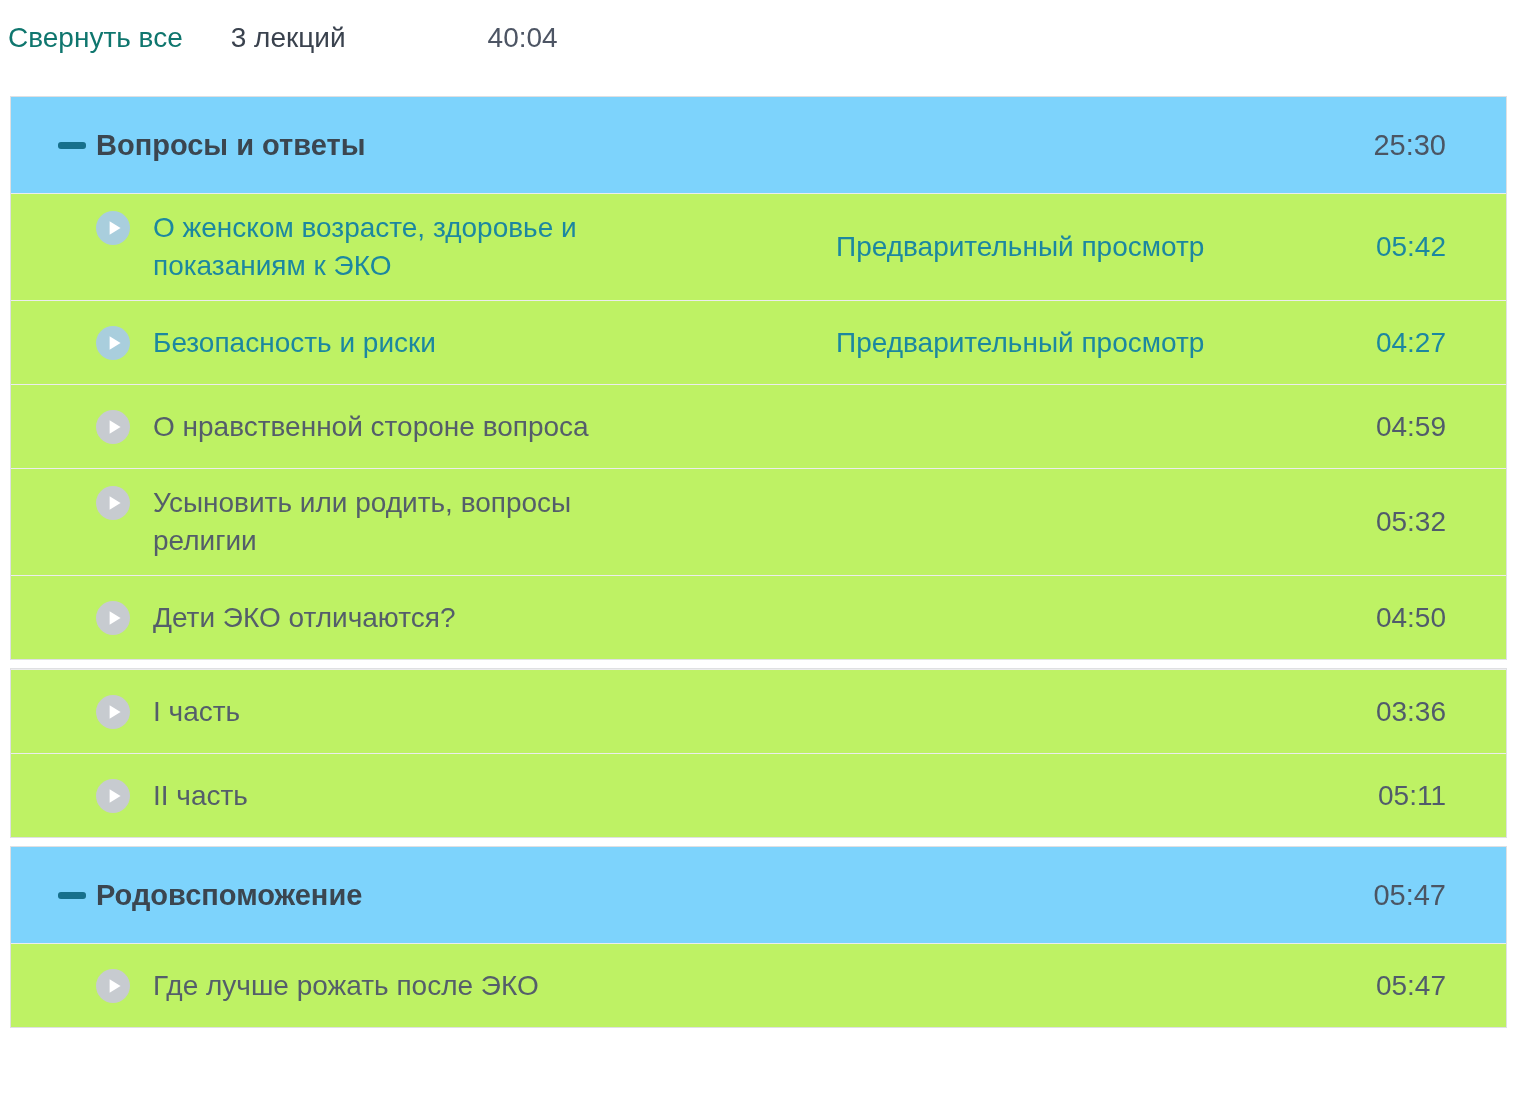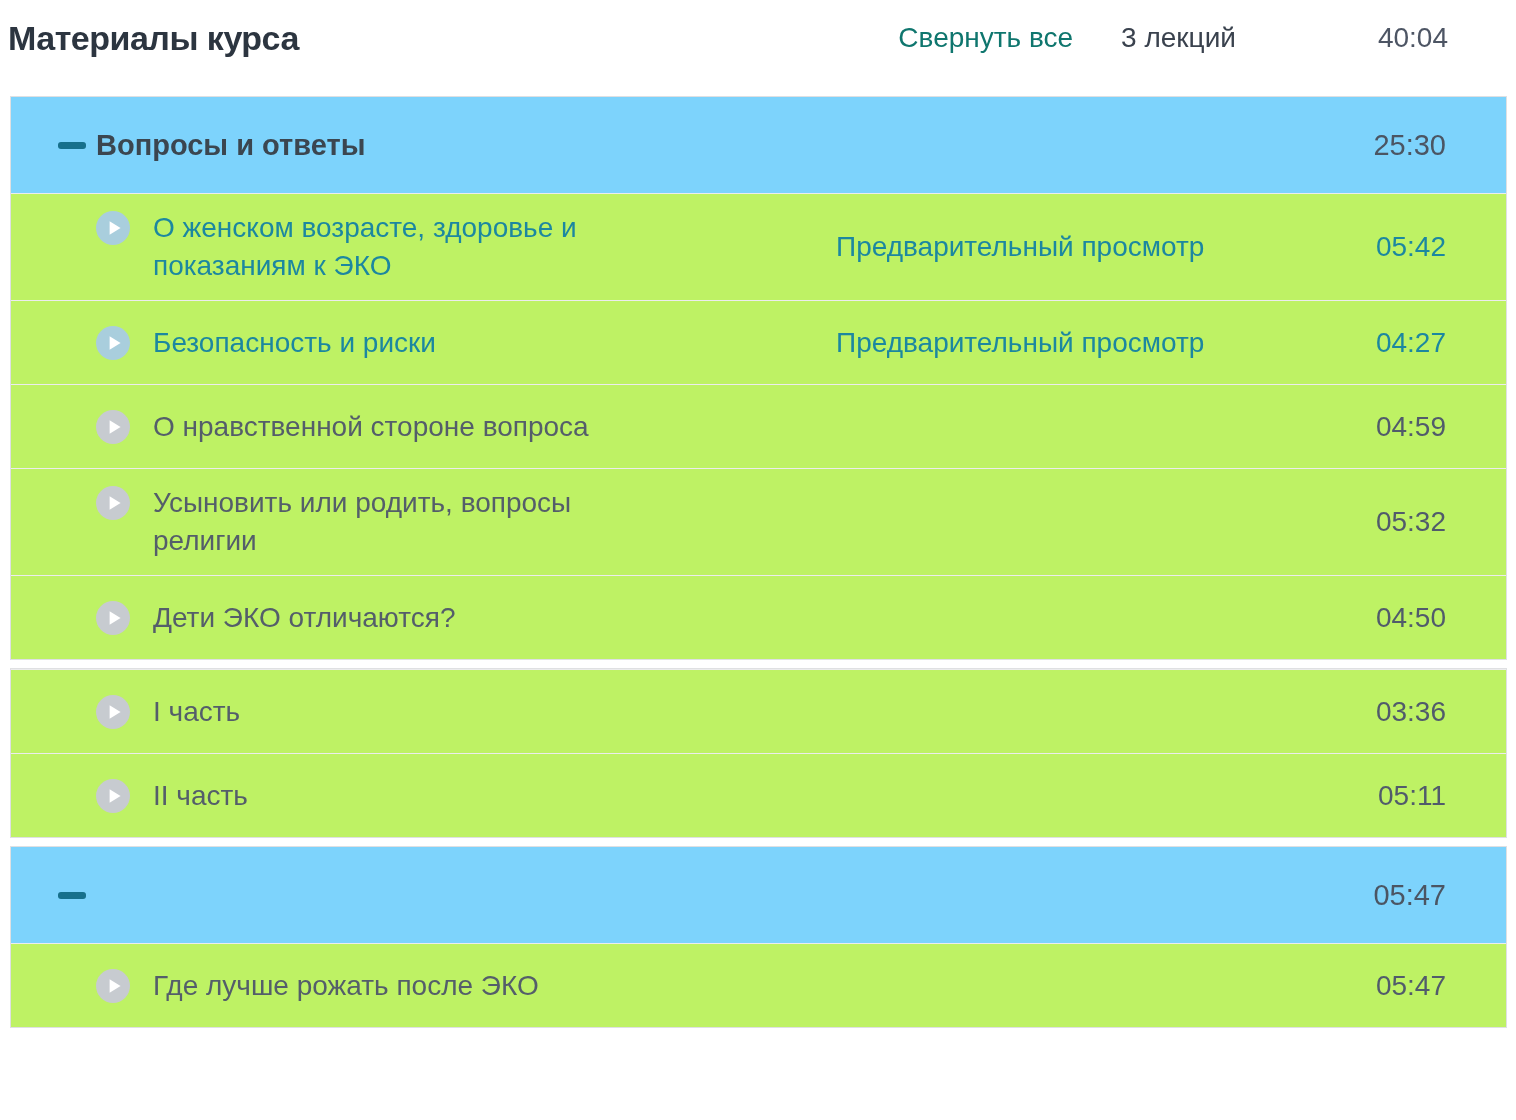--- a/index.html
+++ b/index.html
@@ -122,21 +122,20 @@
 
   
   .lecture-row.preview .lecture-title { color: #1c87a0; cursor: pointer; }
   .lecture-row.preview .play-icon circle { fill: #a9cedd; }
   .lecture-row.preview .lecture-duration { color: #1c87a0; }
 </style>
 </head>
 <body>
 
 <div class="page-header">
-  <div class="page-title">Материалы курса</div>
   <a class="collapse-all">Свернуть все</a>
   <div class="lecture-count">3 лекций</div>
   <div class="total-duration">40:04</div>
 </div>
 
 <div class="course-materials">
   <div class="section-panel">
     <div class="section-header">
       <span class="minus-icon"></span>
       <span class="section-title">Вопросы и ответы</span>
@@ -229,20 +228,21 @@
     </div>
 
     <span class="lecture-duration">05:11</span>
   </div>
 </div>
   </div>
 
   <div class="section-panel">
     <div class="section-header">
       <span class="minus-icon"></span>
+      <span class="section-title">Родовспоможение</span>
       <span class="section-duration">05:47</span>
     </div>
     <div>
   <div class="lecture-row">
     <div class="lecture-left">
       <svg class="play-icon" viewBox="0 0 34 34">
         <circle cx="17" cy="17" r="17"></circle>
         <path d="M13.6 10.2 L24.6 17 L13.6 23.8 Z" fill="#ffffff"></path>
       </svg>
       <span class="lecture-title">Где лучше рожать после ЭКО</span>

